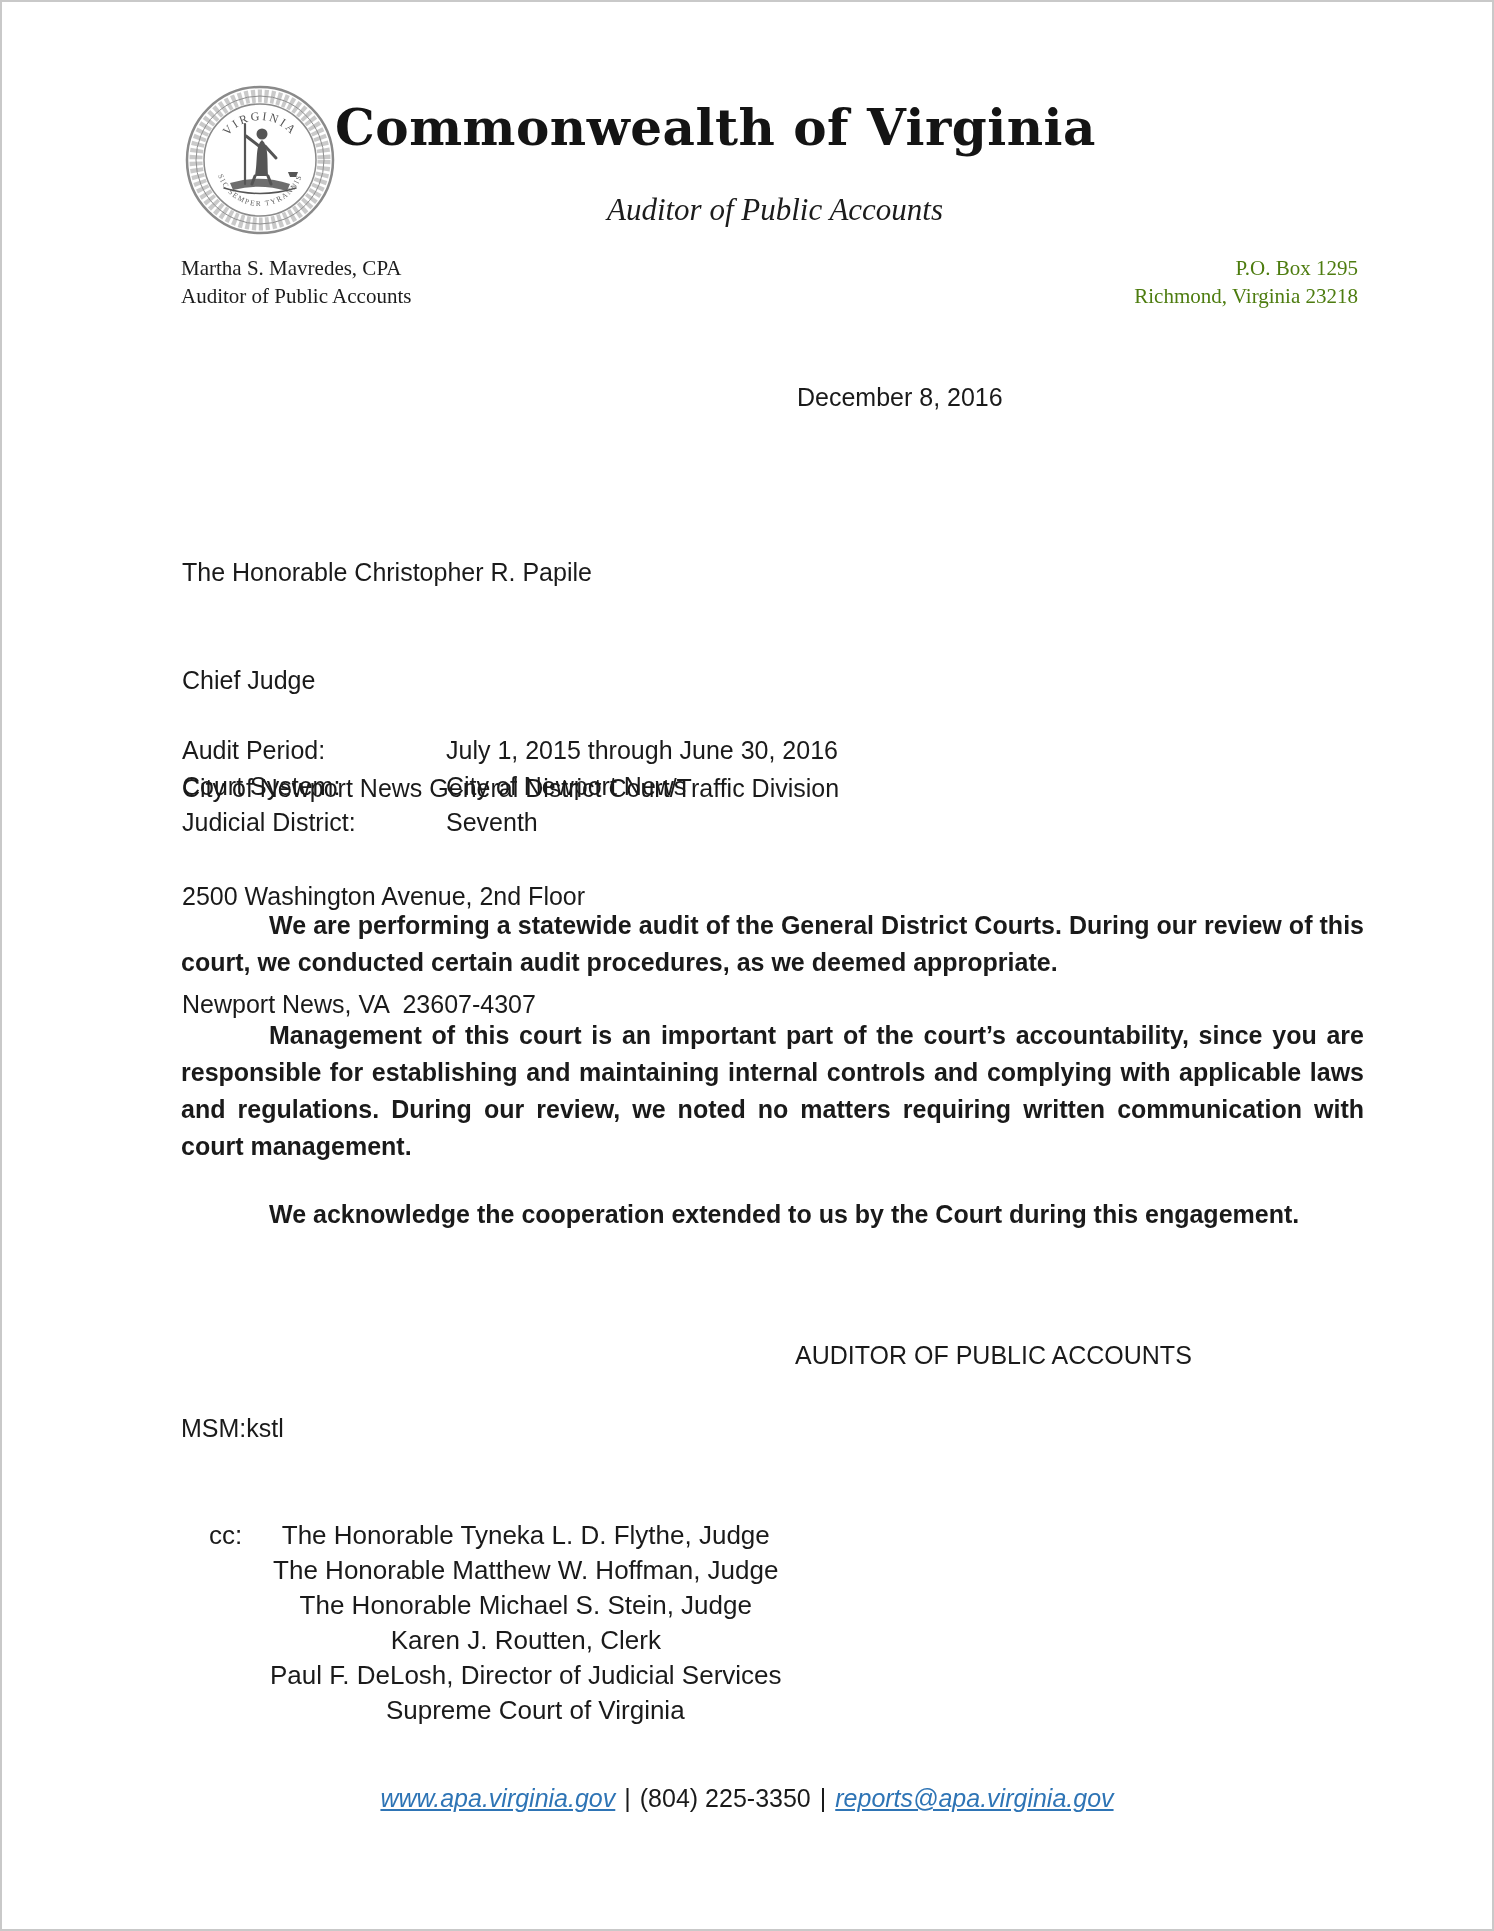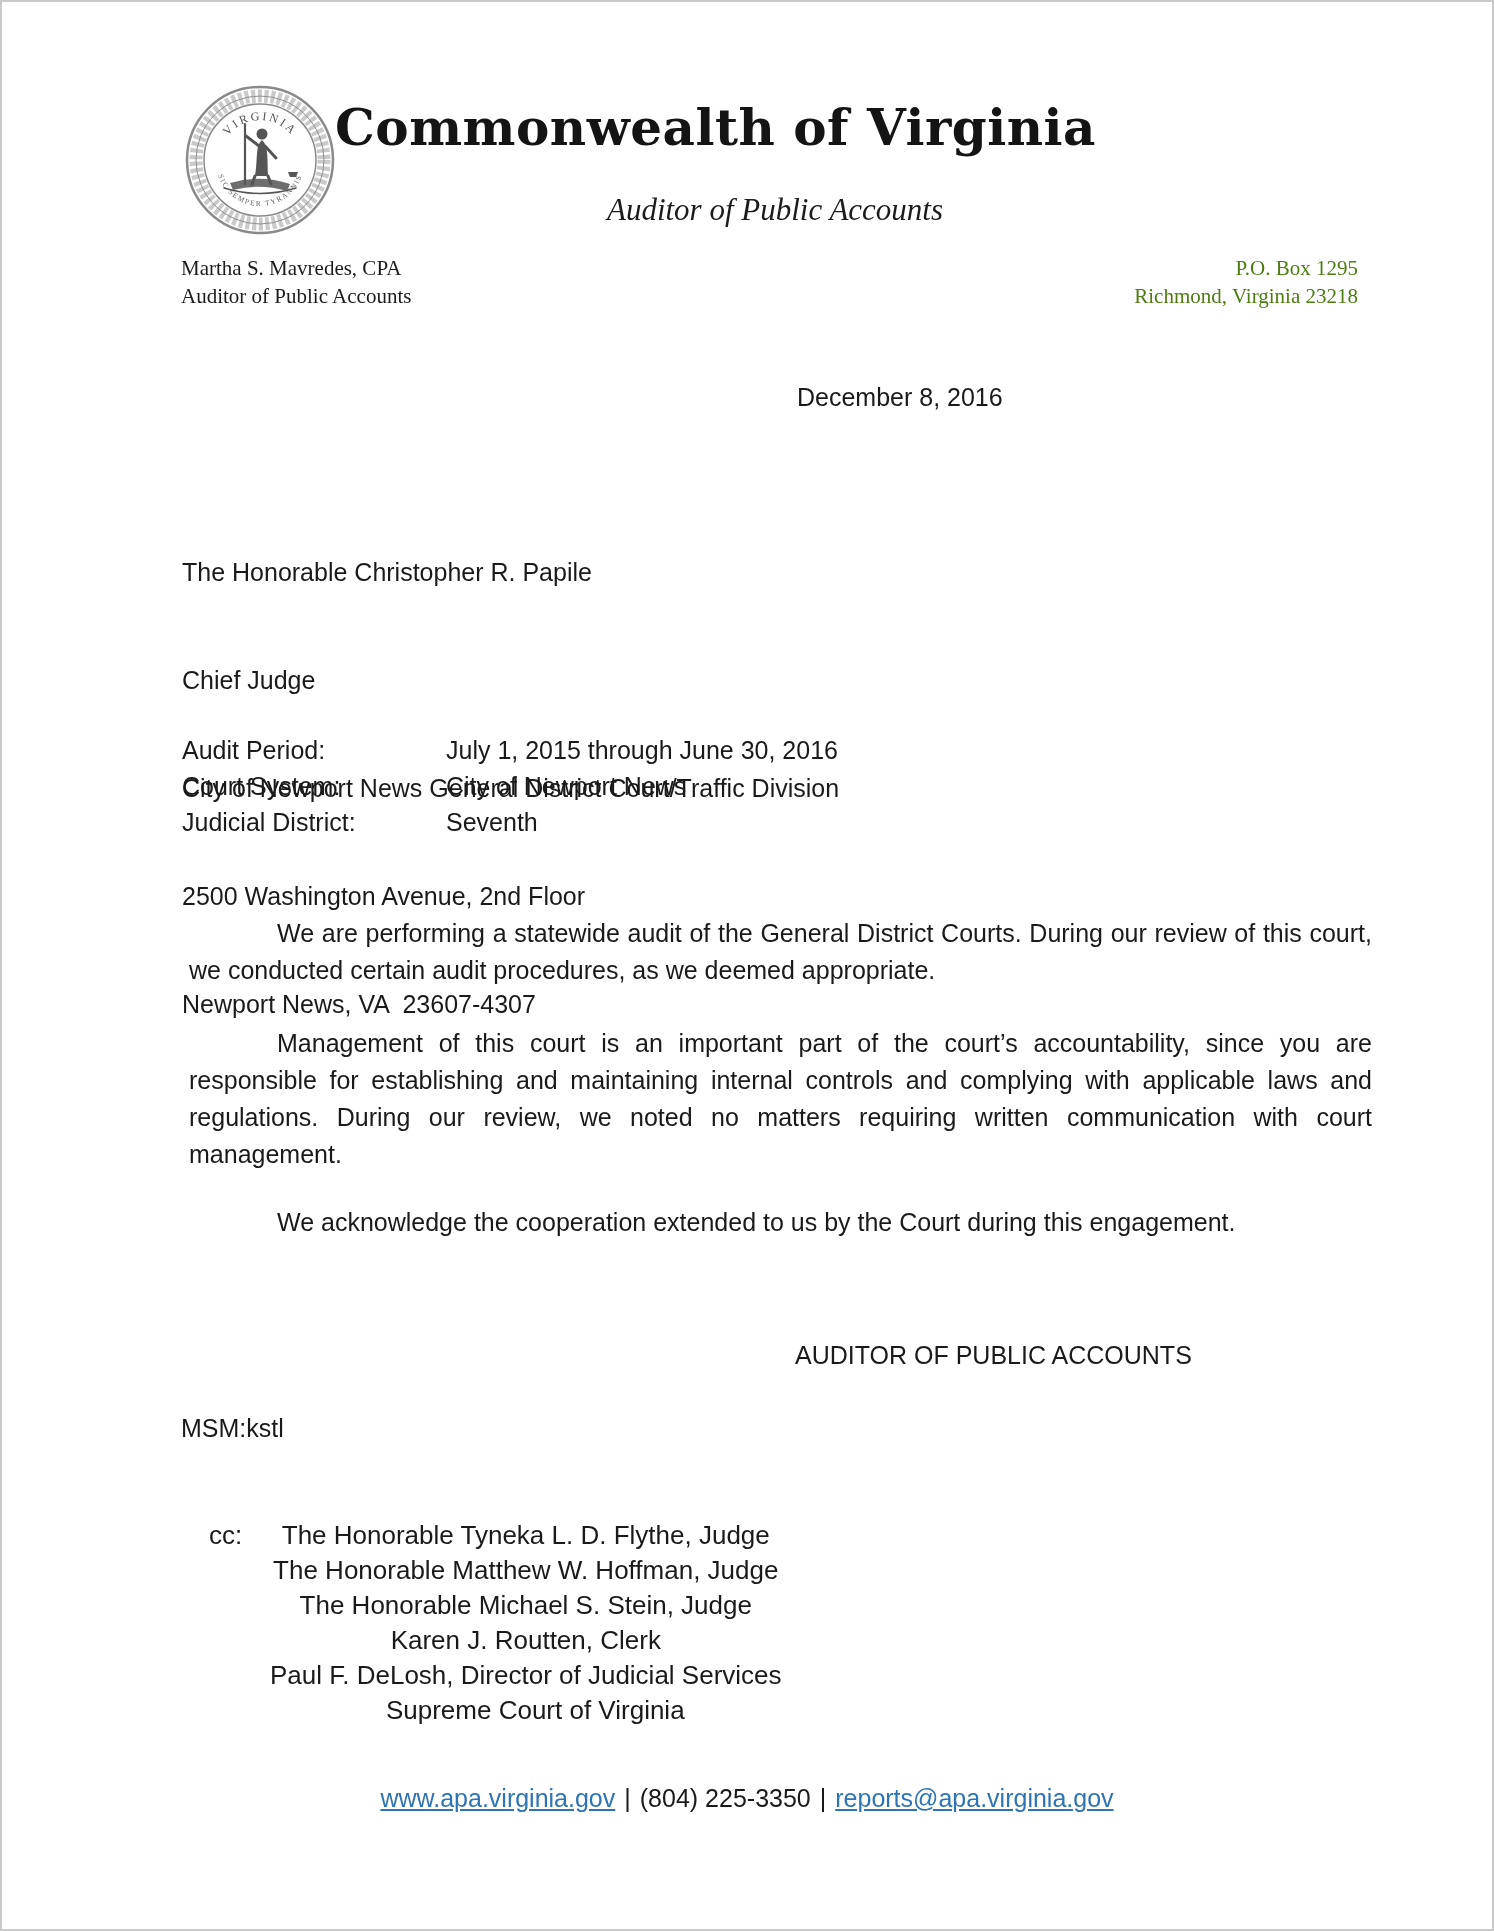--- a/index.html
+++ b/index.html
@@ -52,41 +52,42 @@
   }
 
   
   .date-line { left: 795px; top: 381px; font-size: 25px; }
   .recipient { left: 180px; top: 480px; font-size: 25px; line-height: 36px; white-space: pre-wrap; }
   .audit-info { left: 180px; top: 730px; font-size: 25px; line-height: 36px; }
   .audit-row { display: flex; }
   .audit-label { width: 264px; flex: 0 0 264px; }
   .paragraph {
     left: 179px; width: 1183px;
-    margin: 8px;
+    margin: 0;
     font-size: 25px; line-height: 37px;
     text-align: justify;
     text-indent: 88px;
+    font-weight: bold;
   }
   .p1 { top: 905px; }
   .p2 { top: 1015px; }
   .p3 { top: 1194px; text-align: left; }
   .signature-org { left: 793px; top: 1336px; font-size: 25px; line-height: 34px; }
   .reference { left: 179px; top: 1408px; font-size: 25px; line-height: 36px; }
   .cc-block { left: 179px; top: 1516px; display: flex; font-size: 26px; line-height: 35px; text-align: center; }
   .cc-label { width: 89px; flex: 0 0 89px; }
   .cc-entry-indented { padding-left: 19px; }
 
   
   .footer {
     left: 0; top: 1782px; width: 100%;
     text-align: center;
     font-size: 25px;
   }
-  .link { color: var(--link-blue); text-decoration: underline; cursor: pointer; }
+  .link { color: var(--link-blue); text-decoration: underline; cursor: pointer; font-style: italic; }
   .sep { margin: 0 9px; color: var(--ink); }
   .seal-text { font-family: "Liberation Serif", serif; }
 </style>
 </head>
 <body>
 
 <div class="page">
 
   <div class="abs seal">
     <svg viewBox="0 0 152 152" width="152" height="152" aria-hidden="true">

